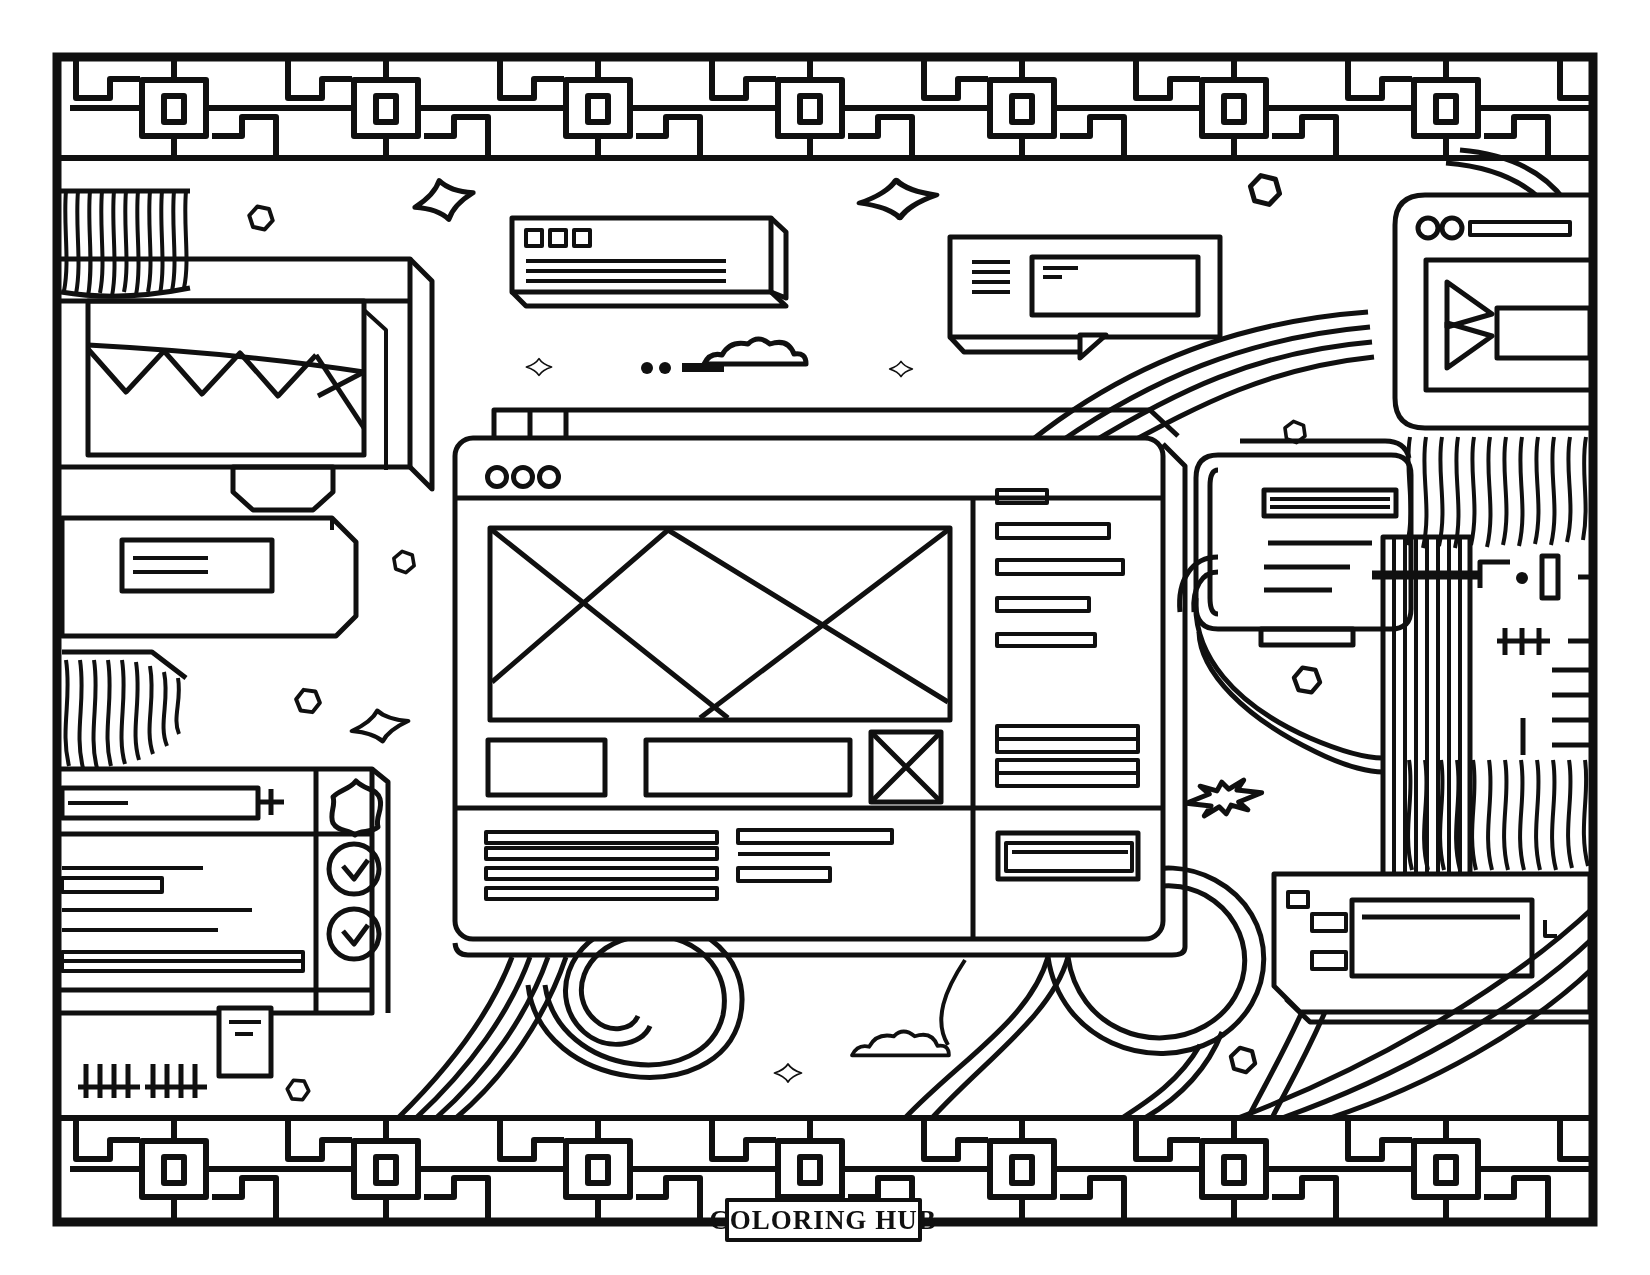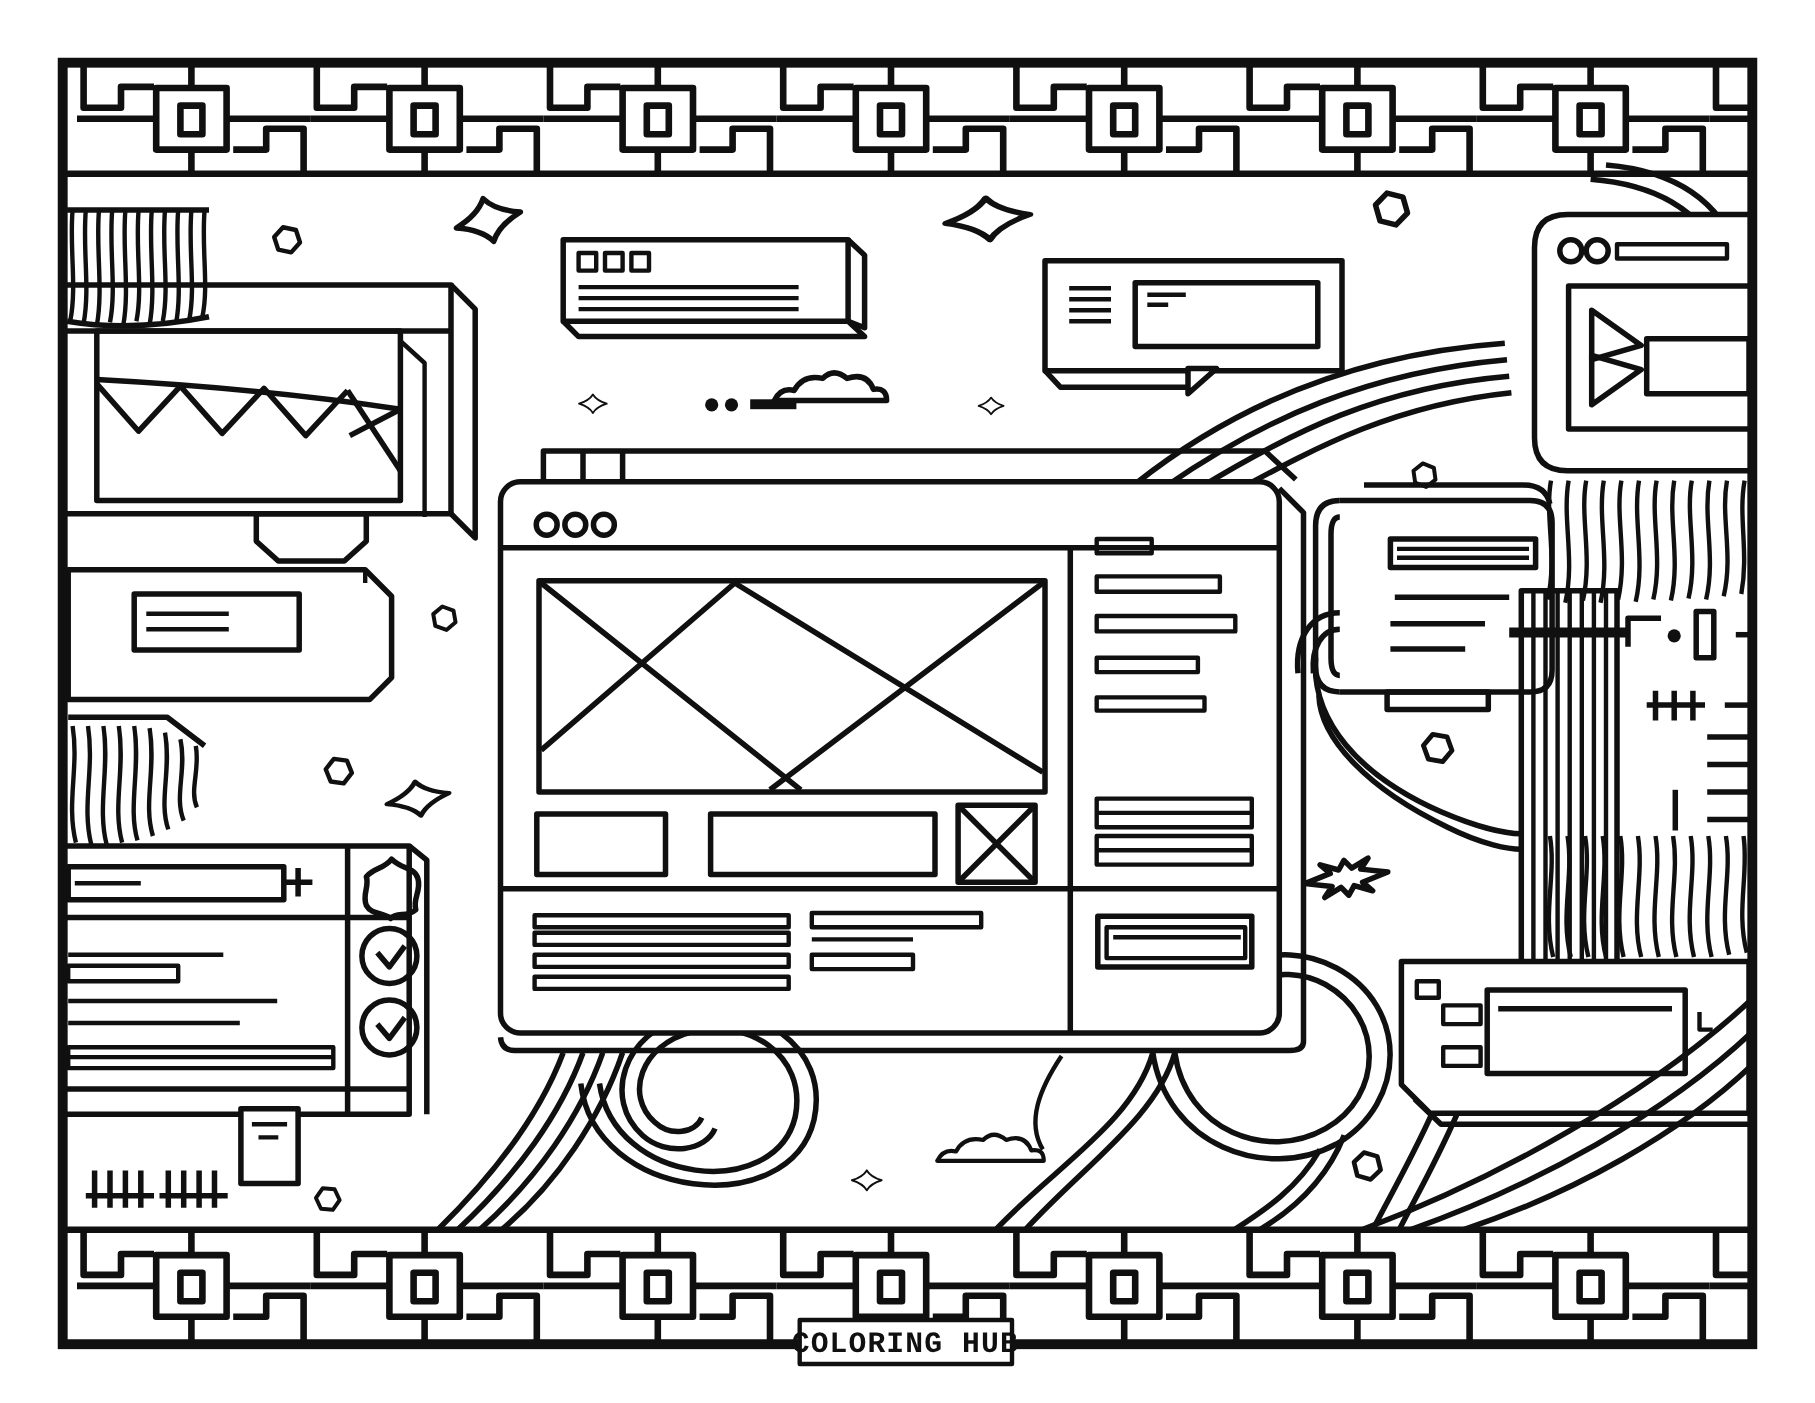--- a/index.html
+++ b/index.html
@@ -1,17 +1,17 @@
 <!DOCTYPE html>
 <html><head>
 <meta charset="utf-8">
 <style>
   html,body{margin:0;padding:0;background:#fff;}
   #page{position:relative;width:1650px;height:1275px;background:#fff;overflow:hidden;
-        font-family:Liberation Mono, monospace;}
+        font-family:Liberation Serif, serif;}
   svg{display:block;}
   .s  {stroke:#101010;fill:none;stroke-width:5;stroke-linejoin:round;stroke-linecap:butt;}
   .s4 {stroke:#101010;fill:none;stroke-width:4;stroke-linejoin:round;}
   .s6 {stroke:#101010;fill:none;stroke-width:6;stroke-linejoin:round;}
   .s9 {stroke:#101010;fill:none;stroke-width:9;}
   .sw {stroke:#101010;fill:#ffffff;stroke-width:5;stroke-linejoin:round;}
   .sw4{stroke:#101010;fill:#ffffff;stroke-width:4;stroke-linejoin:round;}
   .blk{fill:#101010;stroke:none;}
   .wm-text{font-weight:bold;font-size:27px;letter-spacing:1px;fill:#101010;}
 </style>

